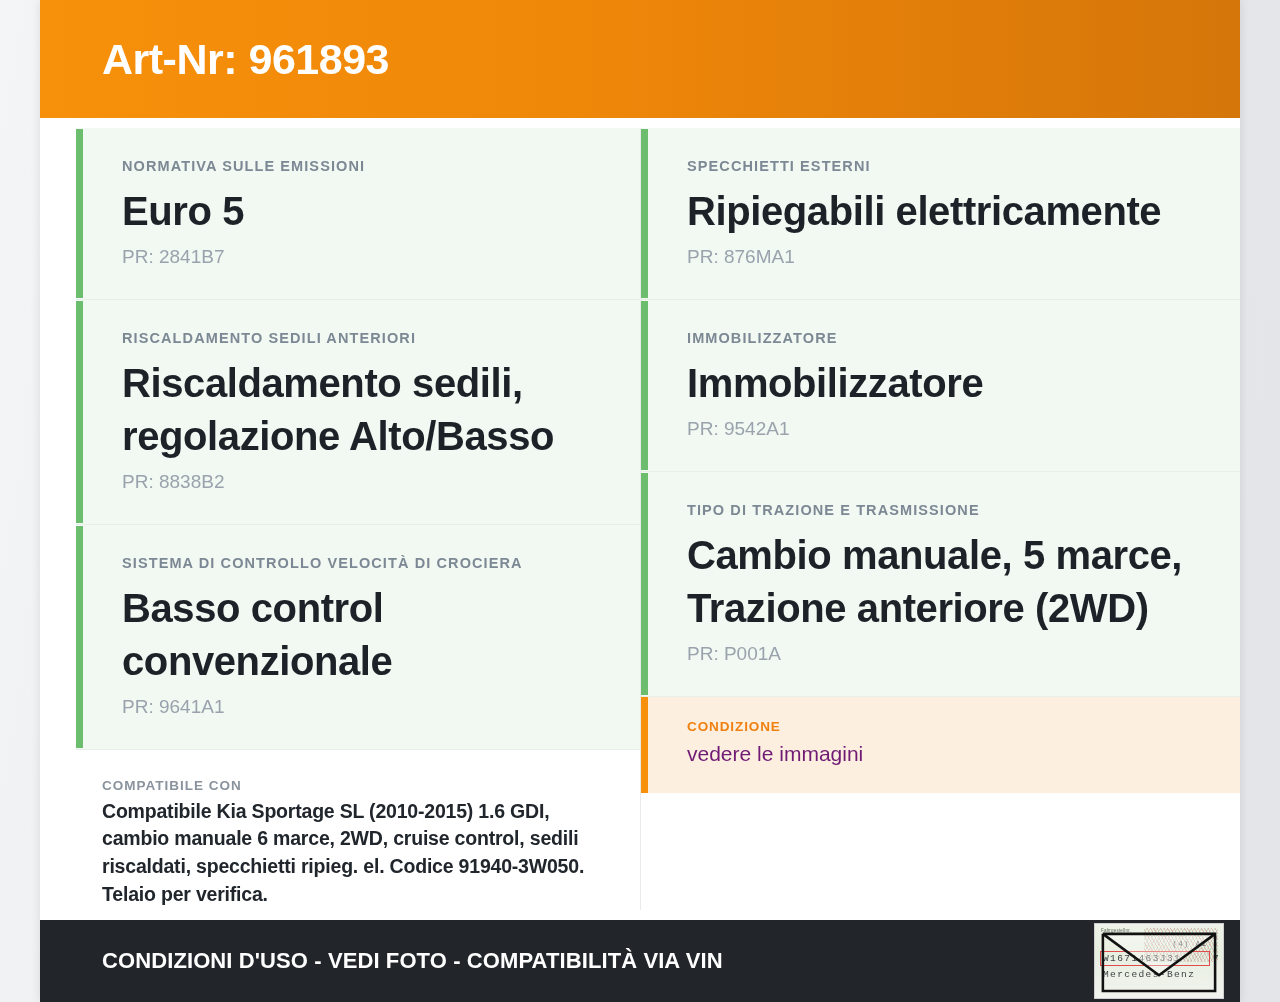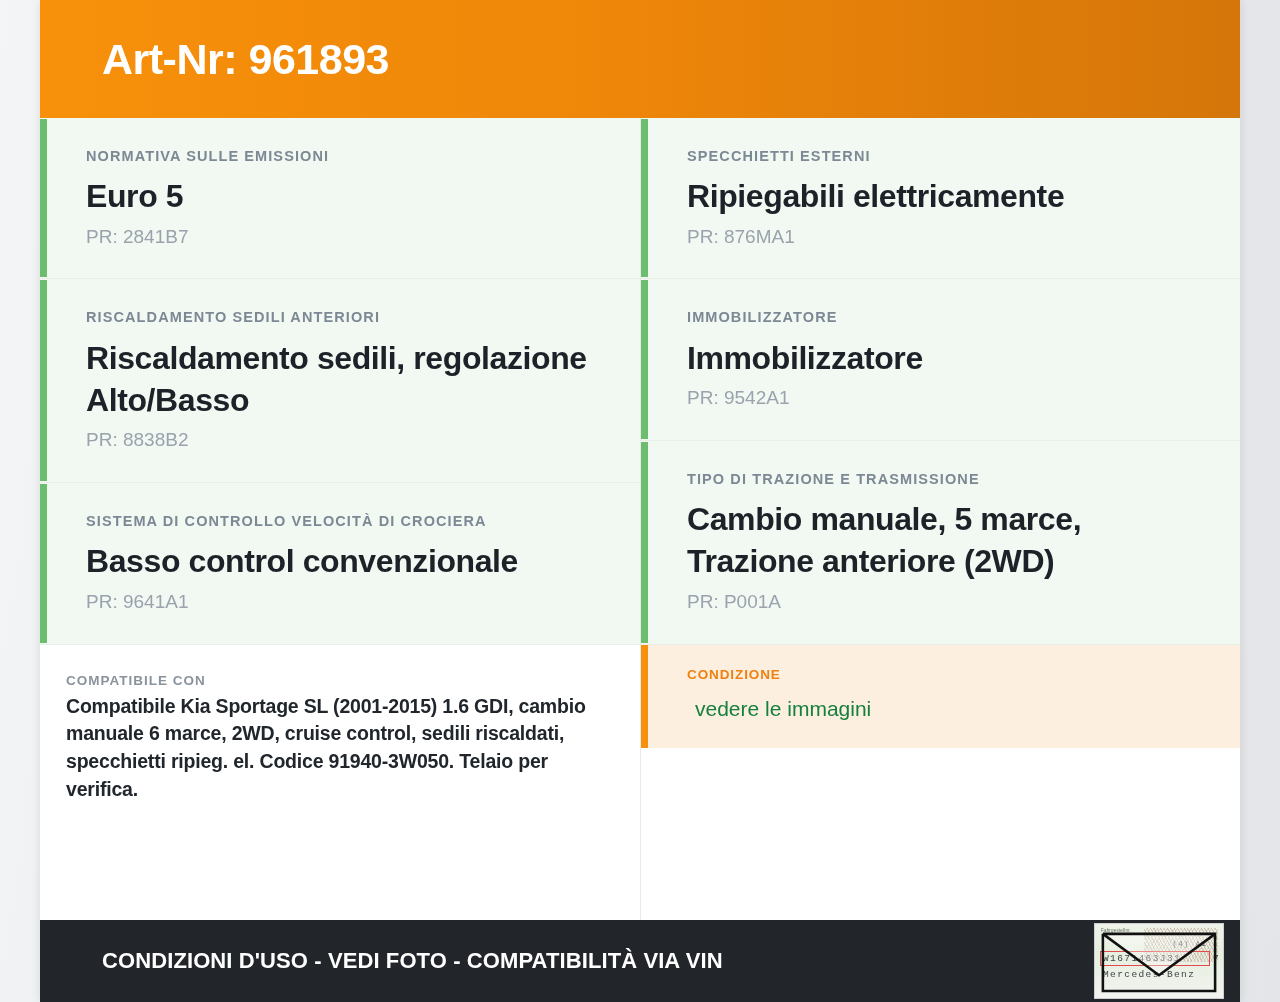--- a/index.html
+++ b/index.html
@@ -19,20 +19,21 @@
     position: absolute;
     left: 40px;
     top: 0;
     width: 1200px;
     height: 1002px;
     background: #ffffff;
     box-shadow: 0 0 10px rgba(0,0,0,0.10);
     display: flex;
     flex-direction: column;
     overflow: hidden;
+    gap: 10px;
   }
 
   
   .header {
     height: 118px;
     flex: 0 0 118px;
     background: linear-gradient(90deg, #f7900a 0%, #ef8709 45%, #d5760a 100%);
     display: flex;
     align-items: center;
     padding: 0 0 0 62px;
@@ -54,21 +55,21 @@
     min-height: 0;
     background: #ffffff;
   }
   .col {
     width: 600px;
     flex: 0 0 600px;
     display: flex;
     flex-direction: column;
     background: #ffffff;
   }
-  .col-left { border-right: 1px solid #e9eaec; box-sizing: border-box; width: 601px; flex-basis: 601px;}
+  .col-left { border-right: 1px solid #e9eaec; box-sizing: border-box; width: 601px; flex-basis: 601px; padding-left: 36px;}
 
   .card {
     position: relative;
     background: #f2f8f2;
     padding: 30px 30px 30px 46px;
     box-sizing: border-box;
     border-bottom: 1px solid #e7efe7;
   }
   .card::before {
     content: "";
@@ -96,38 +97,37 @@
     letter-spacing: 1.1px;
     color: #7c8894;
     text-transform: uppercase;
     line-height: 1.2;
     margin-bottom: 10px;
   }
   .card.card-warn .card-label {
     color: #f08110;
     letter-spacing: 0.9px;
     font-size: 13.5px;
-    margin-bottom: 12px;
+    margin-bottom: 5px;
   }
   .card-value {
-    font-size: 32px;
+    font-size: 40px;
     font-weight: bold;
     color: #1d2228;
     line-height: 1.32;
     letter-spacing: -0.4px;
     margin-bottom: 8px;
   }
   .card.card-warn .card-value {
     font-size: 21px;
     font-weight: normal;
-    color: #15803d;
+    color: #701a75;
     letter-spacing: 0;
     margin-bottom: 0;
     line-height: 1.3;
-    margin-left: 8px;
   }
   .card-pr {
     font-size: 19px;
     color: #9aa3ad;
     line-height: 1.2;
   }
 
   
   .compat {
     background: #ffffff;
@@ -274,21 +274,21 @@
       </div>
 
       <div class="card">
         <div class="card-label">Sistema di controllo velocità di crociera</div>
         <div class="card-value">Basso control convenzionale</div>
         <div class="card-pr">PR: 9641A1</div>
       </div>
 
       <div class="compat">
         <div class="compat-label">Compatibile con</div>
-        <div class="compat-text">Compatibile Kia Sportage SL (2001-2015) 1.6 GDI, cambio manuale 6 marce, 2WD, cruise control, sedili riscaldati, specchietti ripieg. el. Codice 91940-3W050. Telaio per verifica.</div>
+        <div class="compat-text">Compatibile Kia Sportage SL (2010-2015) 1.6 GDI, cambio manuale 6 marce, 2WD, cruise control, sedili riscaldati, specchietti ripieg. el. Codice 91940-3W050. Telaio per verifica.</div>
       </div>
 
       <div class="spacer"></div>
     </div>
 
     <div class="col col-right">
 
       <div class="card">
         <div class="card-label">Specchietti esterni</div>
         <div class="card-value">Ripiegabili elettricamente</div>

